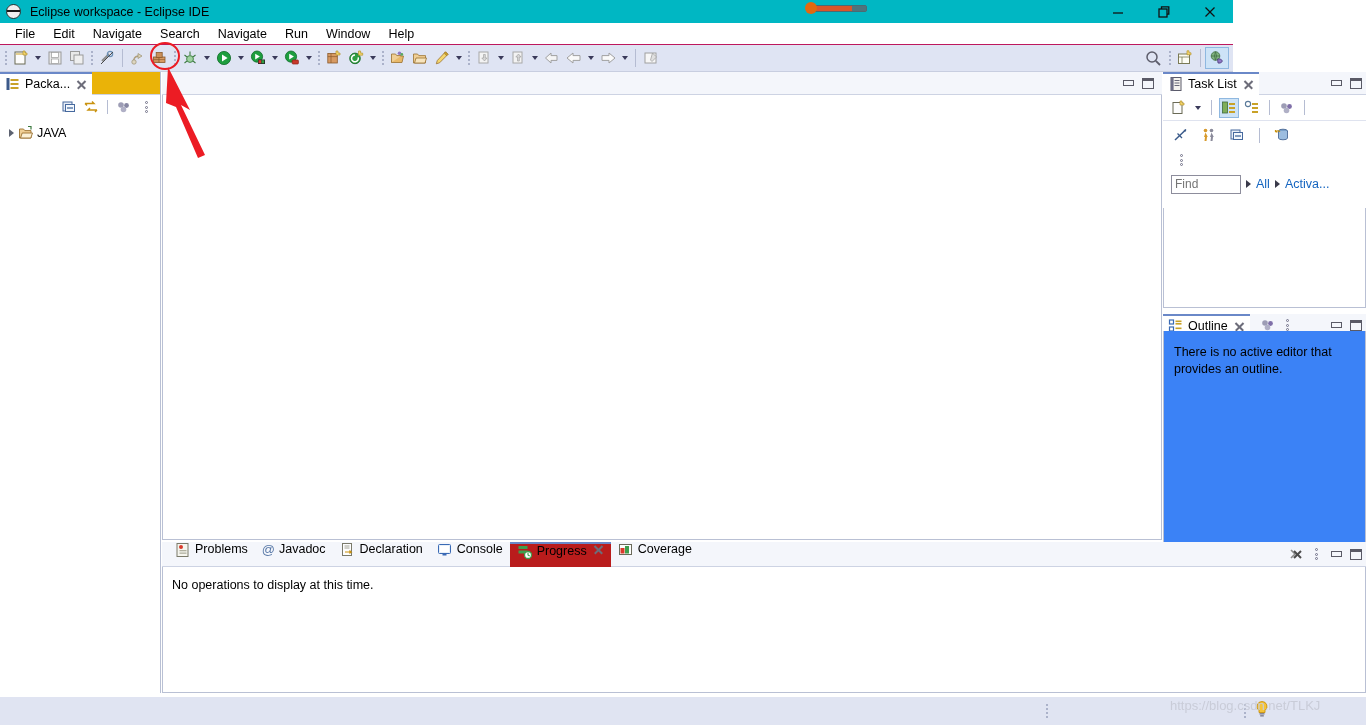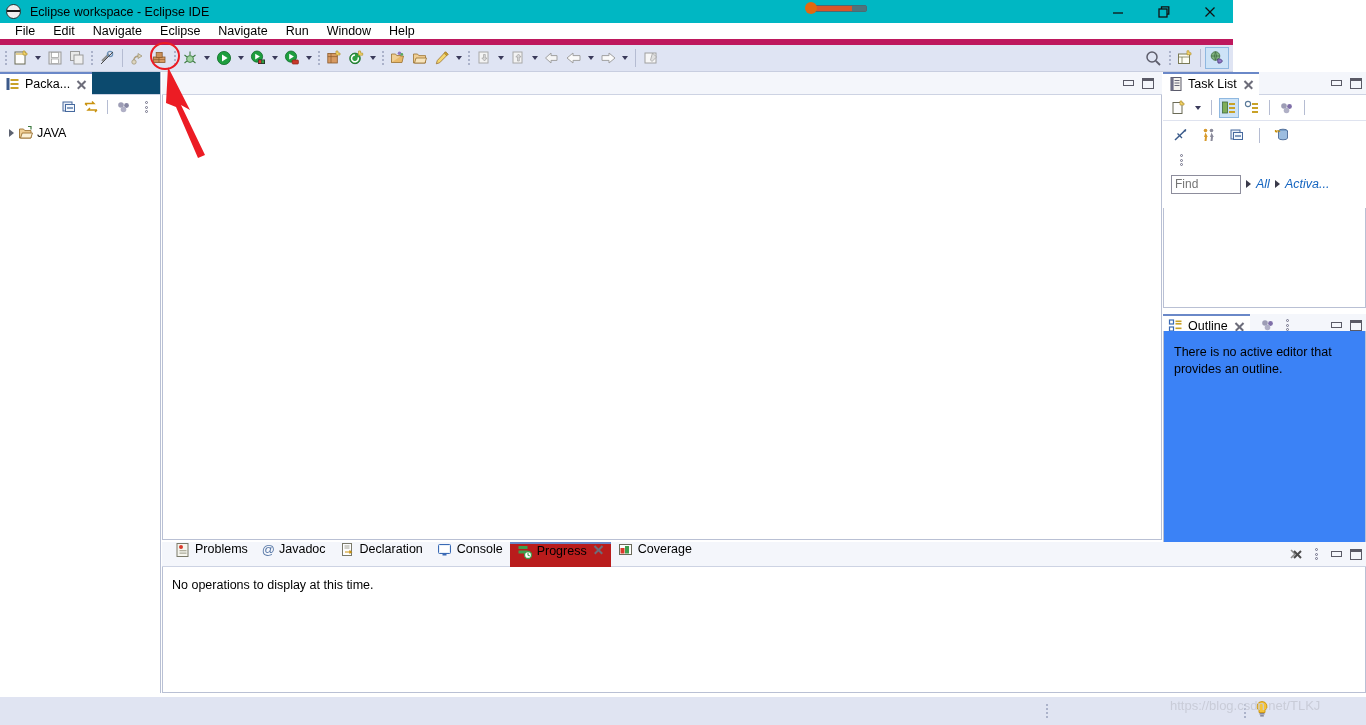--- a/index.html
+++ b/index.html
@@ -41,21 +41,21 @@
     position: absolute; left: 0; top: 0; width: 12px; height: 12px;
     border-radius: 50%; background: #e2690f;
   }
   .wincontrols { margin-left: auto; display: flex; height: 100%; }
   .wc { width: 46px; height: 23px; display: flex; align-items: center; justify-content: center; }
   .wc svg { display: block; }
 
   
   .menubar {
     height: 22px; background: #ffffff; display: flex; align-items: center;
-    padding-left: 6px; border-bottom: 6px solid #be185d;
+    padding-left: 6px; border-bottom: 1px solid #be185d;
   }
   .menu-item {
     font-size: 12.5px; color: #000; padding: 2px 9px; white-space: nowrap;
   }
 
   
   .toolbar {
     height: 27px; background: #dfe4f3; display: flex; align-items: center;
     padding-left: 2px; position: relative; border-bottom: 1px solid #c8cee0;
   }
@@ -85,21 +85,21 @@
 
   
   .main { position: absolute; left: 0; top: 72px; width: 1366px; height: 625px; background: #ffffff; }
 
   
   .left-panel {
     position: absolute; left: 0; top: 0; width: 161px; height: 621px;
     background: #ffffff; border-right: 1px solid #b9c0d4;
   }
   .panel-tabrow {
-    height: 23px; display:flex; align-items:center; background:#0c4a6e;
+    height: 23px; display:flex; align-items:center; background:#eab308;
     border-bottom:1px solid #cdd3e3;
     gap:40px;
   }
   .ptab {
     display:flex; align-items:center; height:23px; padding:0 5px;
     background:#ffffff; border-top:2px solid #6a88c8; font-size:12.5px; color:#000;
   }
   .ptab .ic { margin-right:4px; }
   .ptab-label { white-space:nowrap; }
   .xclose {
@@ -162,21 +162,21 @@
   .tl-toolbar3 { height:22px; display:flex; align-items:center; padding-left:8px; }
   .tl-findrow { height:26px; display:flex; align-items:center; padding-left:8px; gap:5px; }
   .find-input {
     width:70px; height:19px; border:1px solid #8d8d9c; background:#fff;
     font-size:12px; color:#8a8a8a; padding:0 3px; font-family:"Liberation Sans", sans-serif;
   }
   .tri-right {
     width:0;height:0;border-top:4px solid transparent;border-bottom:4px solid transparent;
     border-left:5px solid #3a3a4a;
   }
-  .link { color:#1565c0; font-size:12.5px; white-space:nowrap;font-style:italic; }
+  .link { color:#1565c0; font-size:12.5px; white-space:nowrap; }
   .tl-body { position:absolute; left:0; top:136px; width:203px; height:100px;
              background:#fff; border:1px solid #b9c0d4; border-top:none; }
   .sel-btn { background:#cde3f7; border:1px solid #8fb8e0; }
 
   .outline {
     position:absolute; left:0; top:236px; width:203px; height:385px; background:#ffffff;
   }
   .ol-tabrow { height:23px; display:flex; align-items:center; background:#f4f6fb;
                border-bottom:1px solid #cdd3e3;margin-top:6px; }
   .ol-body {
@@ -251,21 +251,21 @@
           <line x1="11.5" y1="2.5" x2="2.5" y2="11.5" stroke="#111" stroke-width="1.3"></line>
         </svg>
       </div>
     </div>
   </div>
 
   <div class="menubar">
     <div class="menu-item">File</div>
     <div class="menu-item">Edit</div>
     <div class="menu-item">Navigate</div>
-    <div class="menu-item">Eclipse</div>
+    <div class="menu-item">Search</div>
     <div class="menu-item">Navigate</div>
     <div class="menu-item">Run</div>
     <div class="menu-item">Window</div>
     <div class="menu-item">Help</div>
   </div>
 
   <div class="toolbar">
 
     <div class="grip">
         <i></i>

